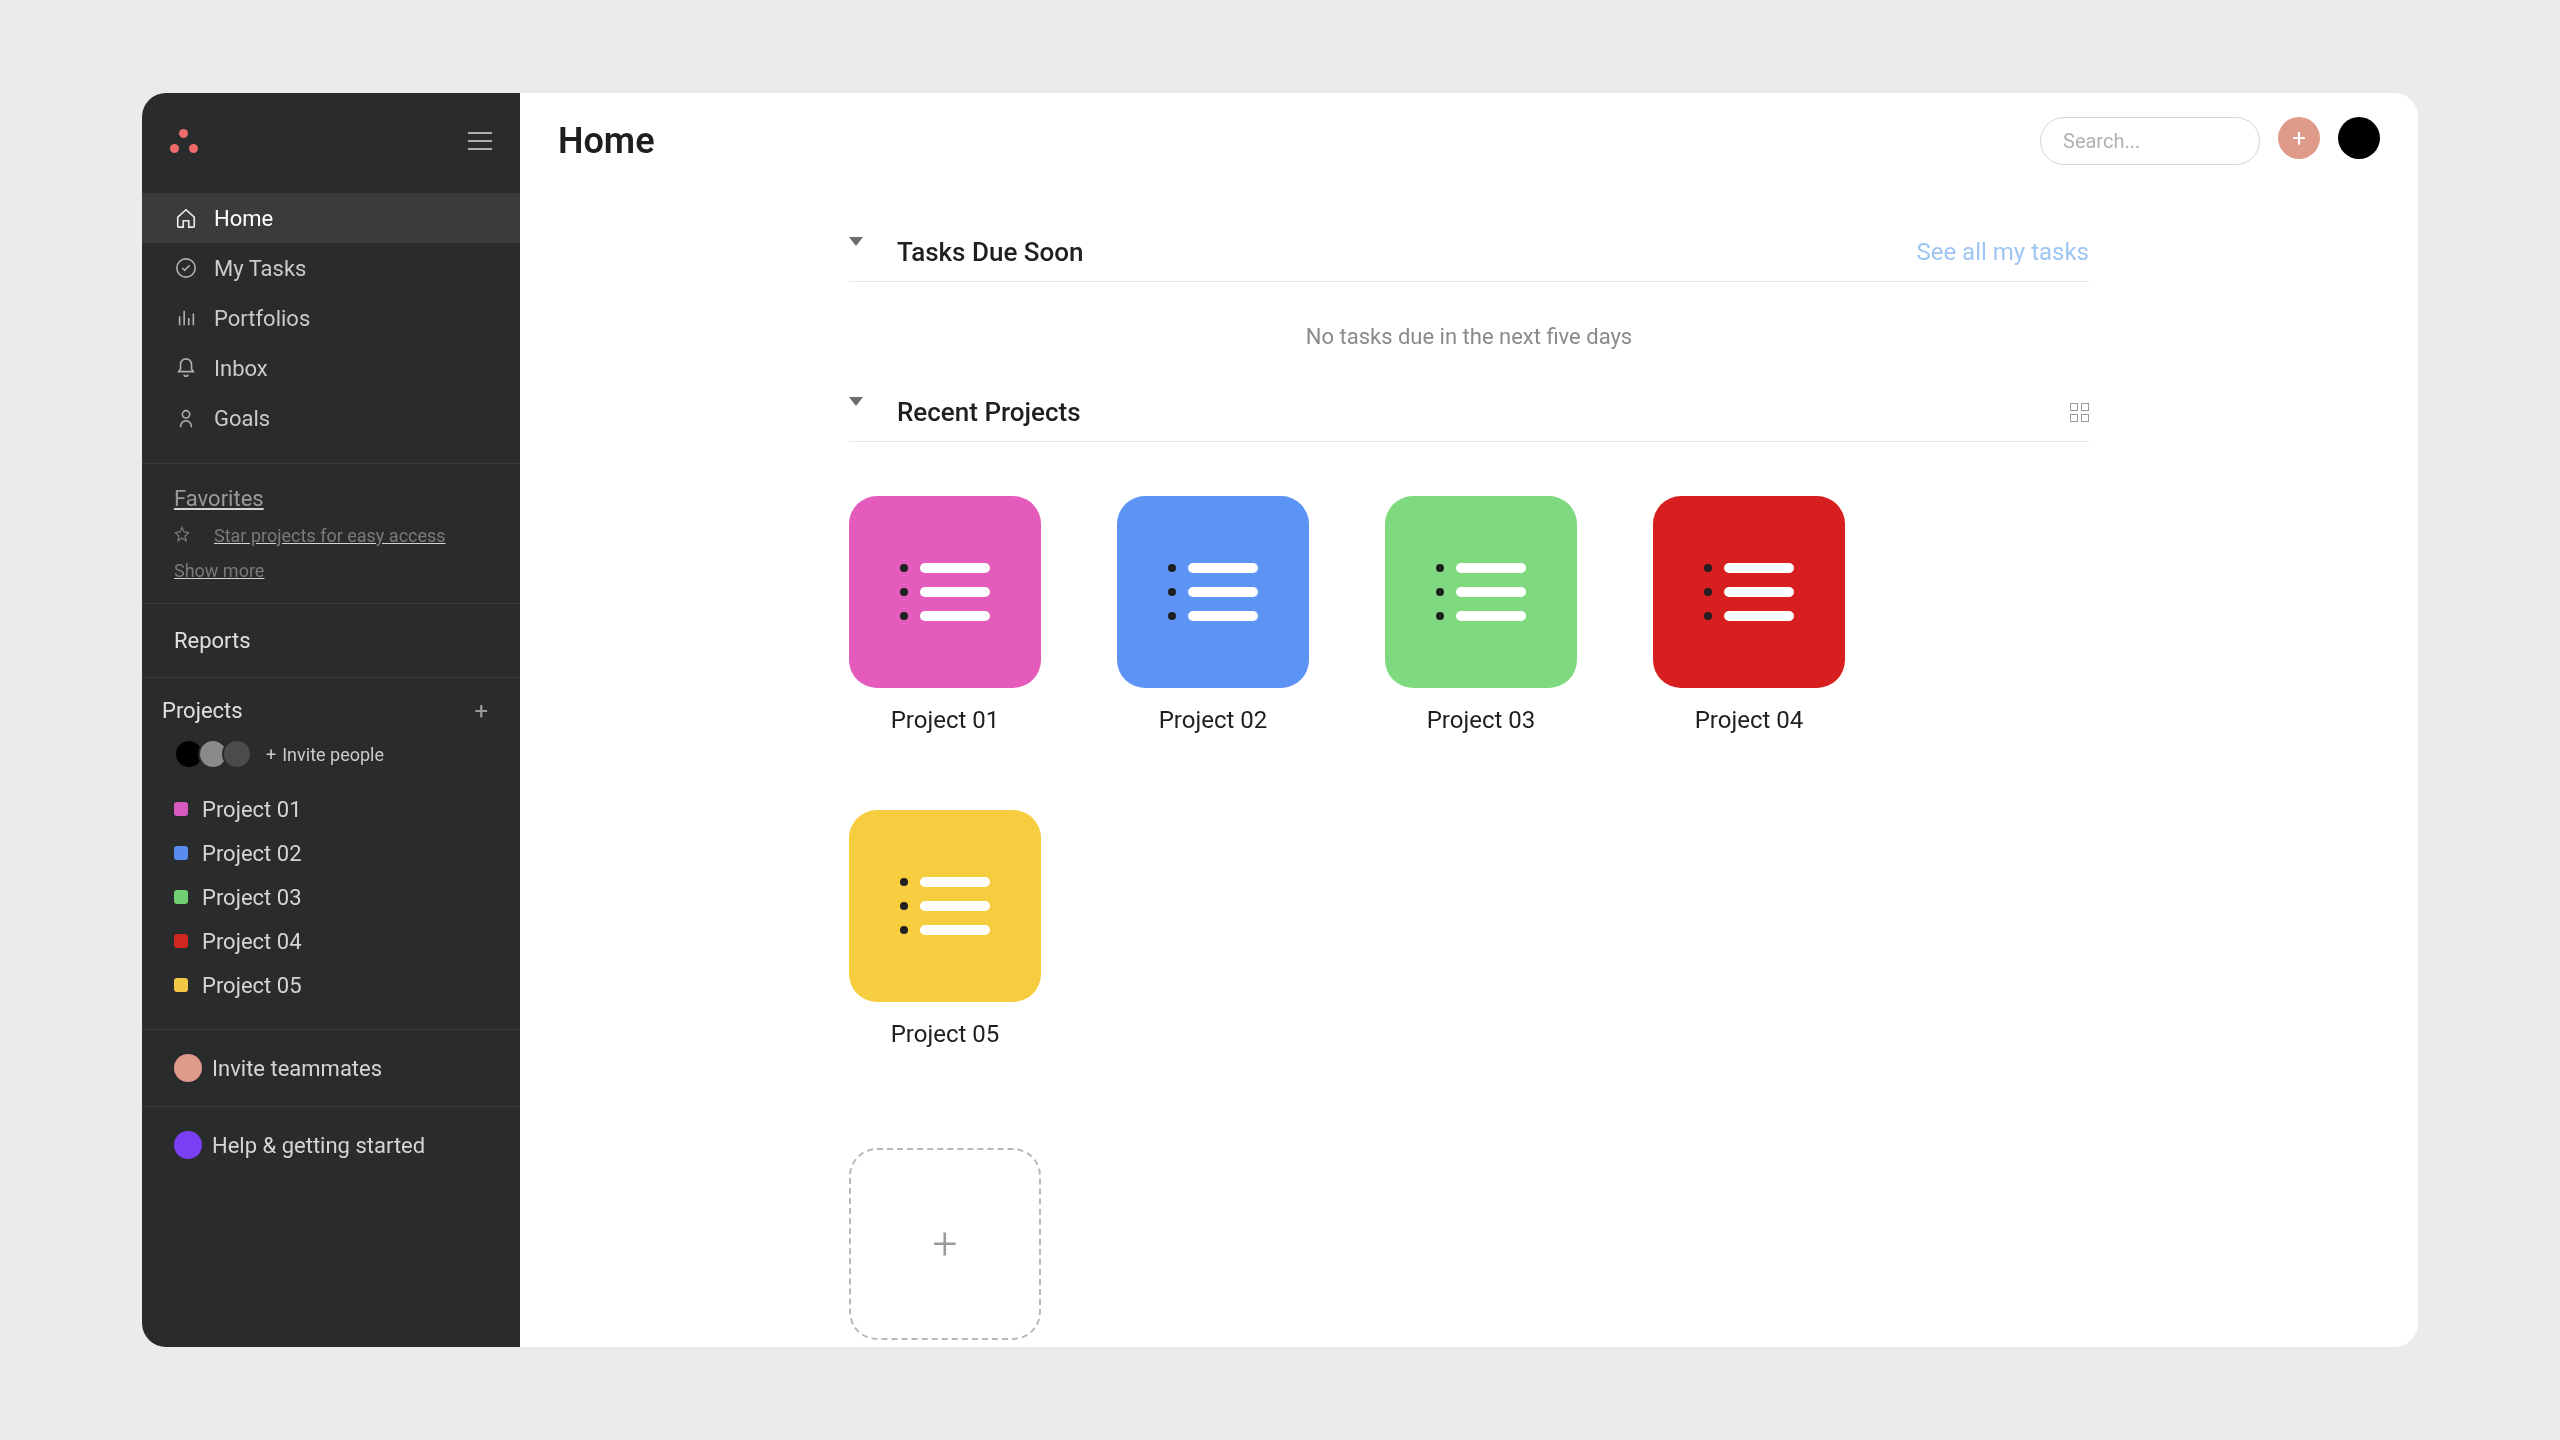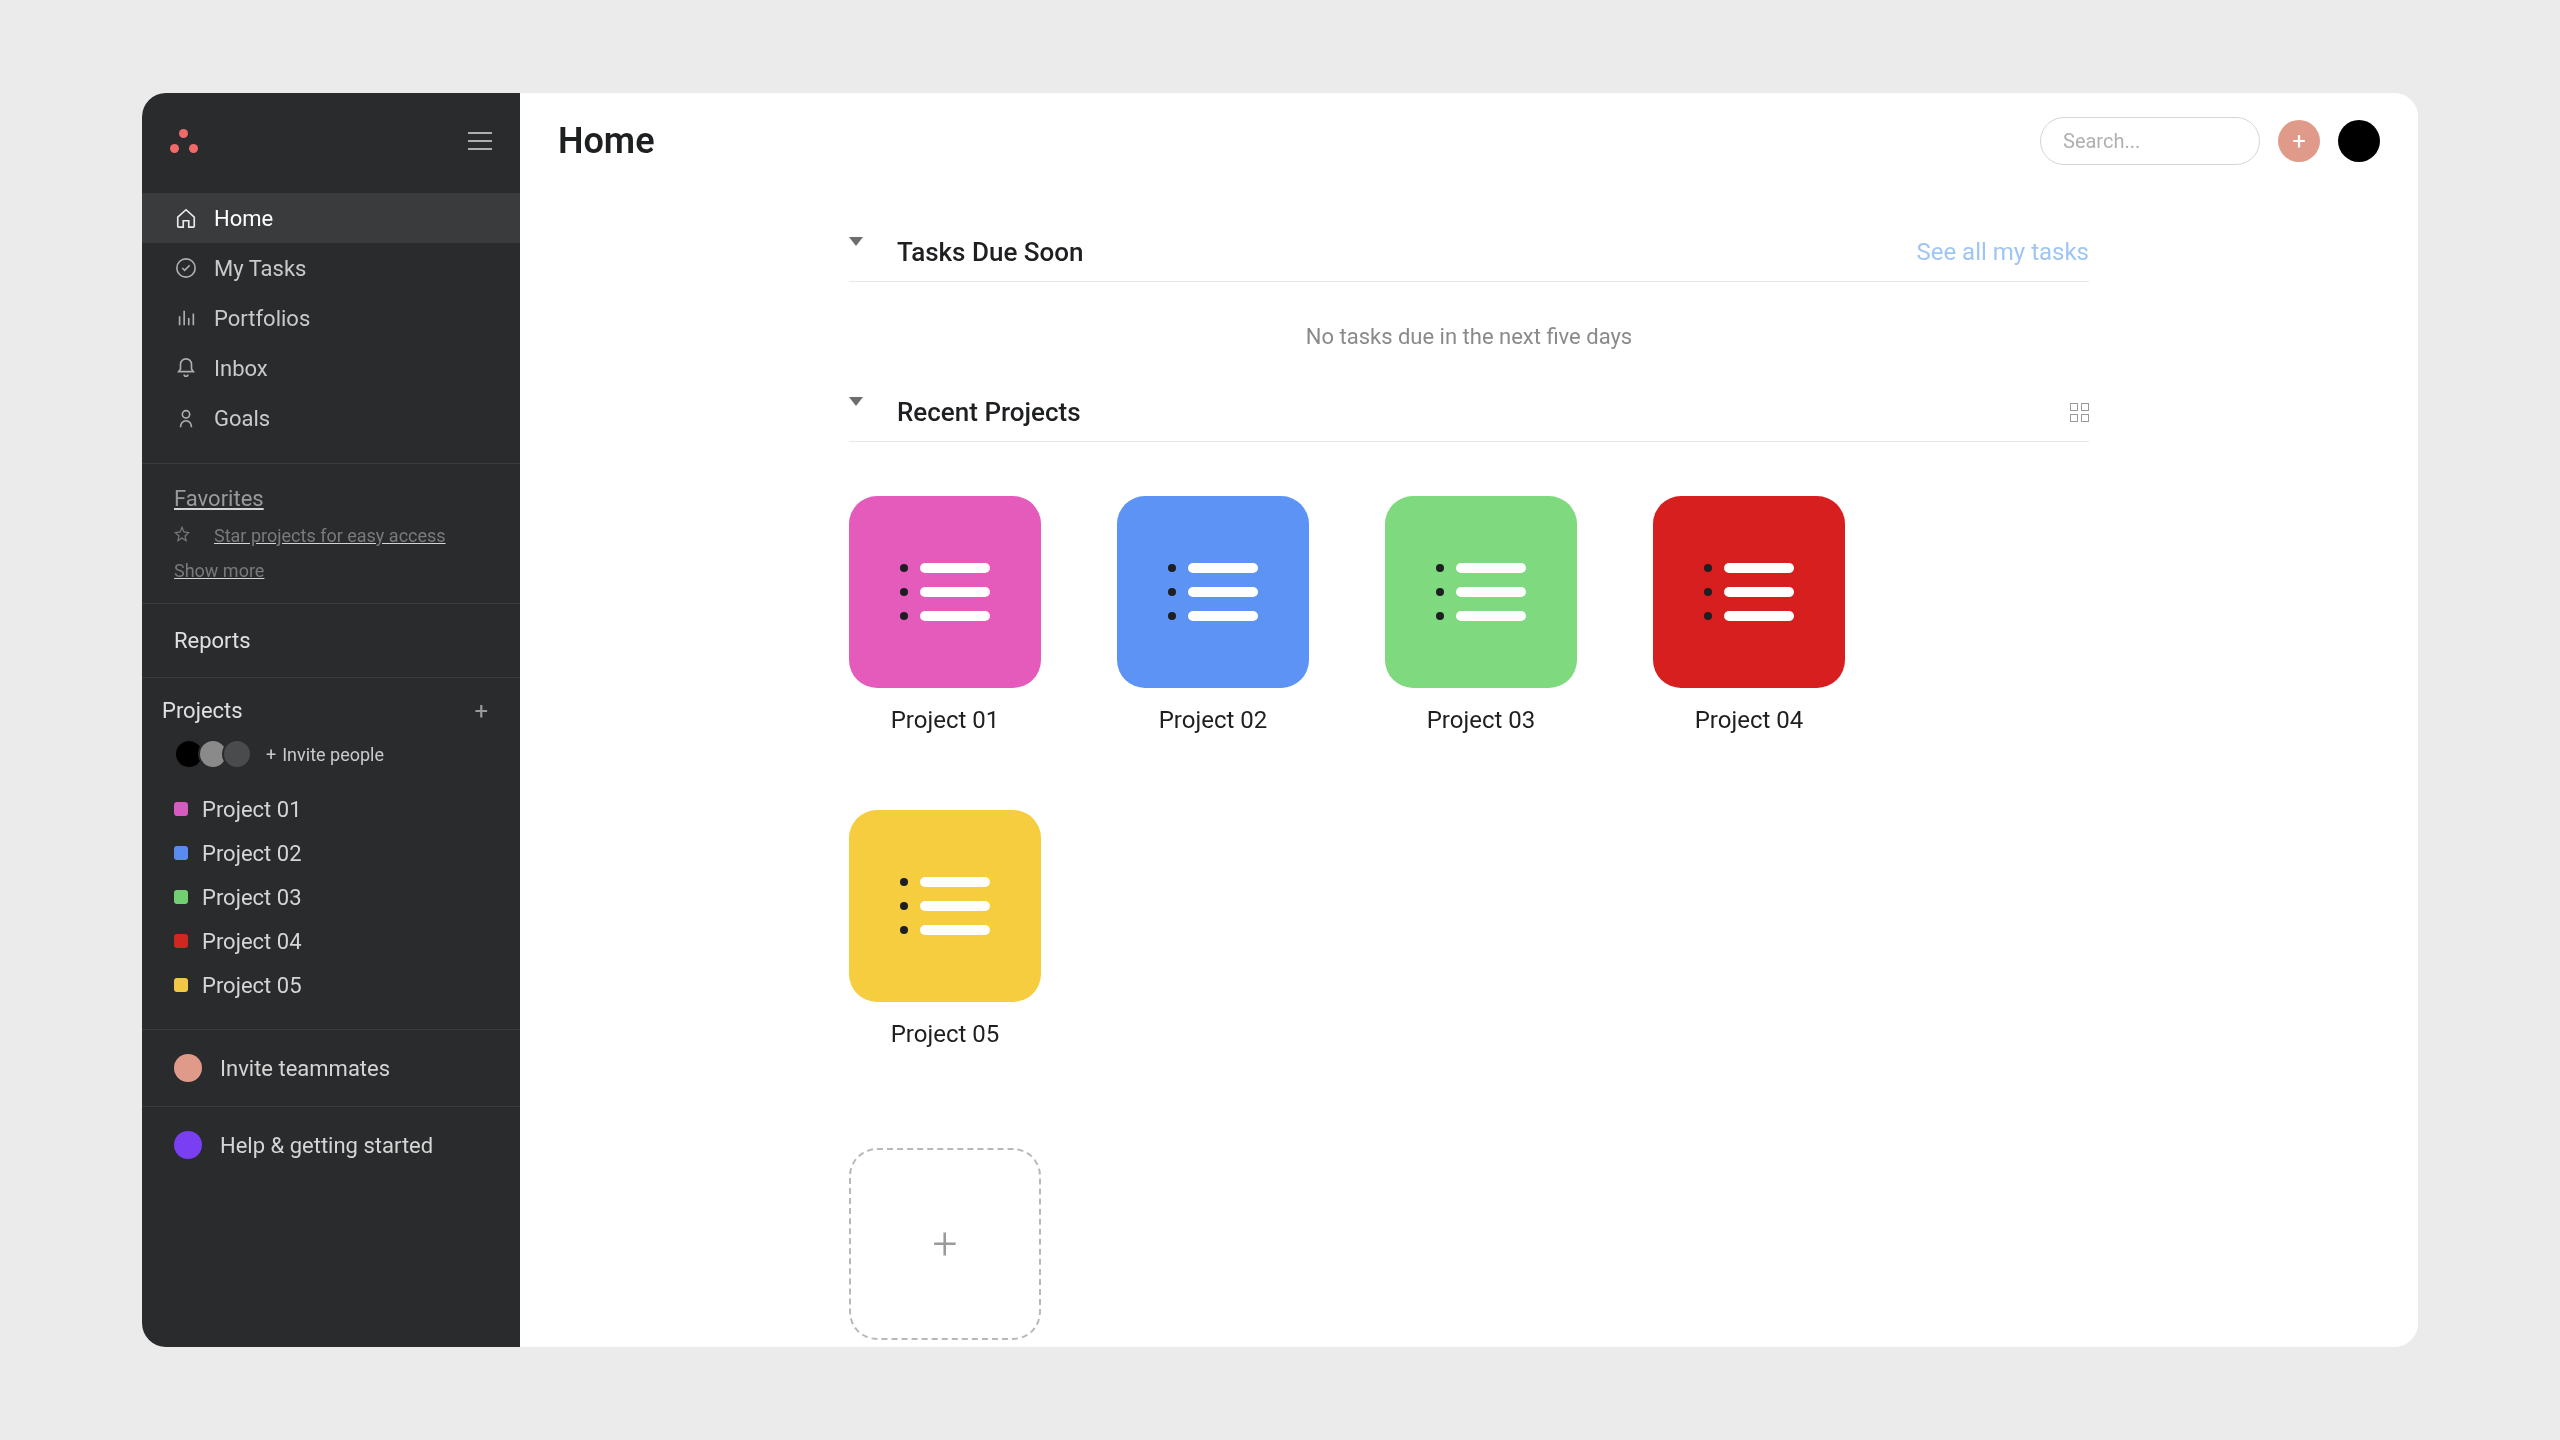--- a/index.html
+++ b/index.html
@@ -110,42 +110,42 @@
   display: flex; align-items: center; gap: 6px;
   font-size: 18px; color: #cacaca; cursor: pointer;
 }
 .proj-list { padding: 0 32px 22px 32px; }
 .proj-item {
   display: flex; align-items: center; gap: 14px;
   height: 44px; font-size: 22px; color: #d5d5d5; cursor: pointer;
 }
 .proj-dot { width: 14px; height: 14px; border-radius: 3px; }
 .side-bottom-item {
-  display: flex; align-items: center; gap: 18px;
+  display: flex; align-items: center; gap: 10px;
   padding: 24px 32px; font-size: 22px; color: #d5d5d5;
   cursor: pointer;
 }
 .circle-icon { width: 28px; height: 28px; border-radius: 50%; }
 
 .main {
   flex: 1;
   height: 100%;
   background: #ffffff;
   display: flex;
   flex-direction: column;
 }
 .topbar {
   height: 96px;
   display: flex;
   align-items: center;
   justify-content: space-between;
   padding: 0 38px;
 }
 .page-title { font-size: 36px; font-weight: 600; color: #1e1f21; }
-.top-right { display: flex; align-items: center; gap: 18px; }
+.top-right { display: flex; gap: 18px; }
 .search-box {
   width: 220px; height: 48px; border: 1.5px solid #d6d6d6;
   border-radius: 24px; padding: 0 22px; font-size: 20px;
   color: #6d6d6d;
 }
 .search-box::placeholder { color: #b0b0b0; }
 .add-btn {
   width: 42px; height: 42px; background: #e09a89;
   border-radius: 50%; display: flex; align-items: center;
   justify-content: center; color: #ffffff; font-size: 24px;

